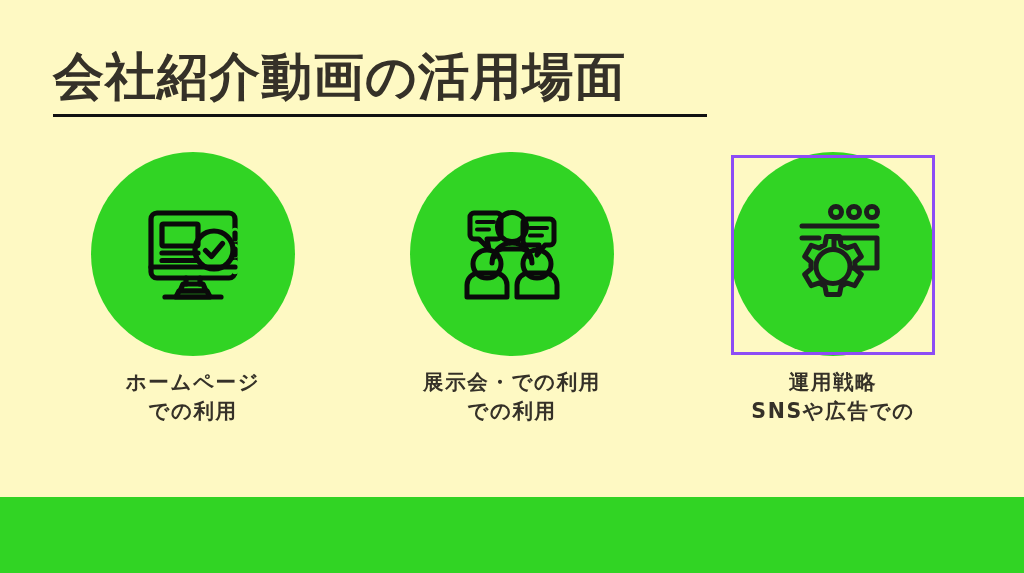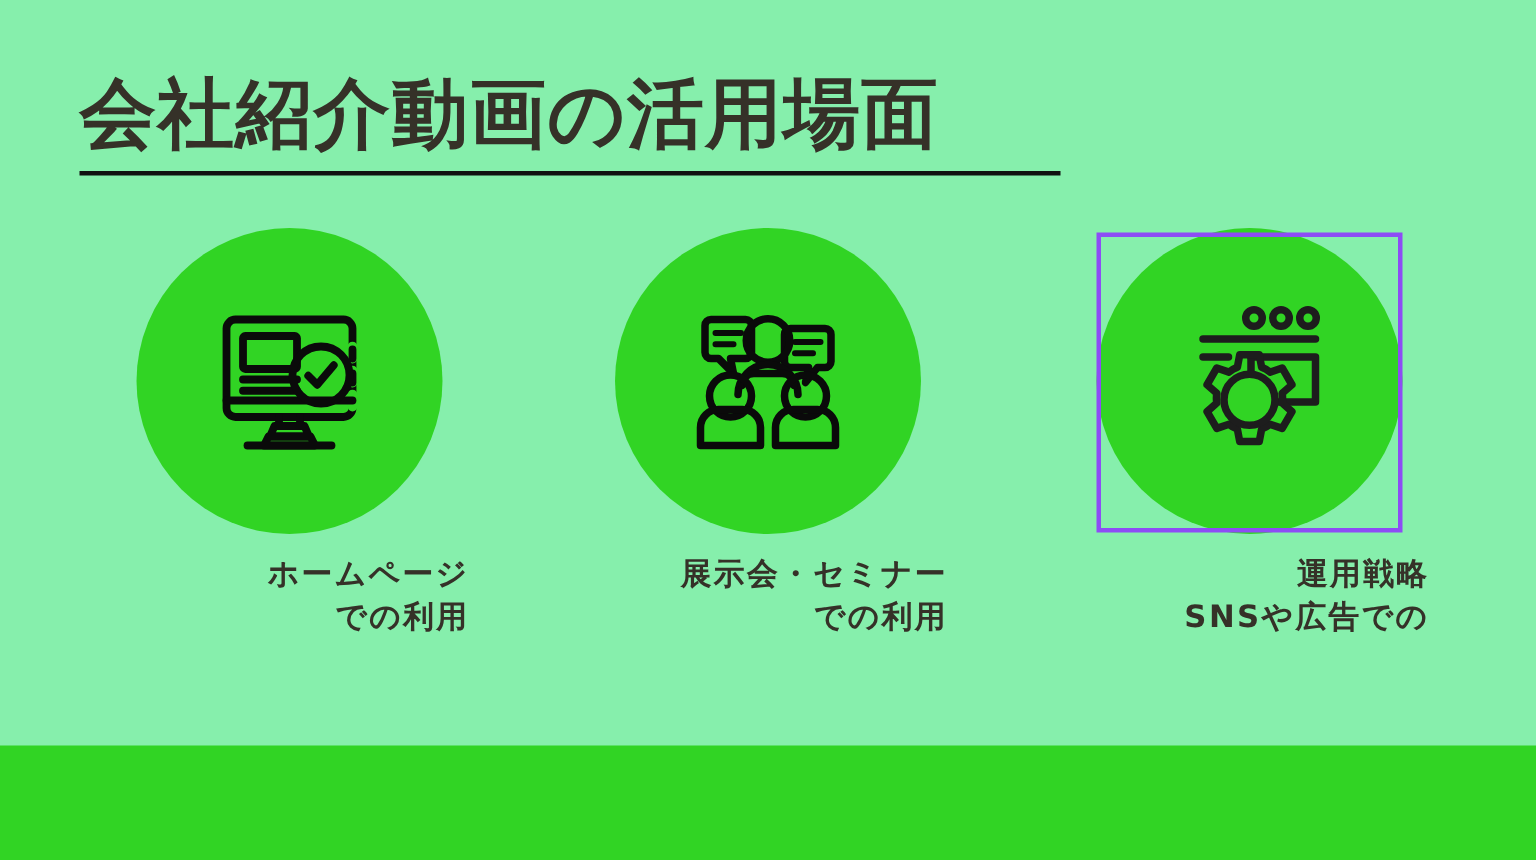--- a/index.html
+++ b/index.html
@@ -14,21 +14,21 @@
     overflow: hidden;
     font-family: "Liberation Sans", "DejaVu Sans", sans-serif;
   }
 
   #slide {
     position: absolute;
     left: 0;
     top: 0;
     width: 1024px;
     height: 573px;
-    background: #86efac;
+    background: #fef9c3;
     overflow: hidden;
   }
 
   
   #title-block {
     position: absolute;
     left: 53px;
     top: 48px;
     width: 700px;
   }
@@ -113,21 +113,20 @@
     font-size: 20.5px;
     line-height: 1.42;
     font-weight: 700;
     color: #353128;
     letter-spacing: 1.6px;
     font-family: "DejaVu Sans", "Liberation Sans", sans-serif;
   }
   .card-label .line {
     display: block;
     white-space: nowrap;
-    text-align: right;
   }
 
   
   #footer-bar {
     position: absolute;
     left: 0;
     top: 497px;
     width: 1024px;
     height: 76px;
     background: #31d424;
@@ -201,21 +200,21 @@
               <circle cx="34" cy="69" r="14"></circle>
               <path d="M14 102 v-12 a12 12 0 0 1 12 -12 H42 a12 12 0 0 1 12 12 v12 Z"></path>
 
               <circle cx="84" cy="69" r="14"></circle>
               <path d="M64 102 v-12 a12 12 0 0 1 12 -12 H92 a12 12 0 0 1 12 12 v12 Z"></path>
             </svg>
           </span>
         </div>
       </div>
       <div class="card-label">
-        <span class="line">展示会・セミナー</span>
+        <span class="line">展示会・での利用</span>
         <span class="line">での利用</span>
       </div>
     </div>
 
     <div class="card" id="card-2">
       <div class="circle-wrap">
         <div class="icon-circle">
           <span>
             <svg width="118" height="118" viewBox="0 0 118 118" fill="none" stroke="#1d1d1d" stroke-width="5" stroke-linecap="round" stroke-linejoin="round">
 

